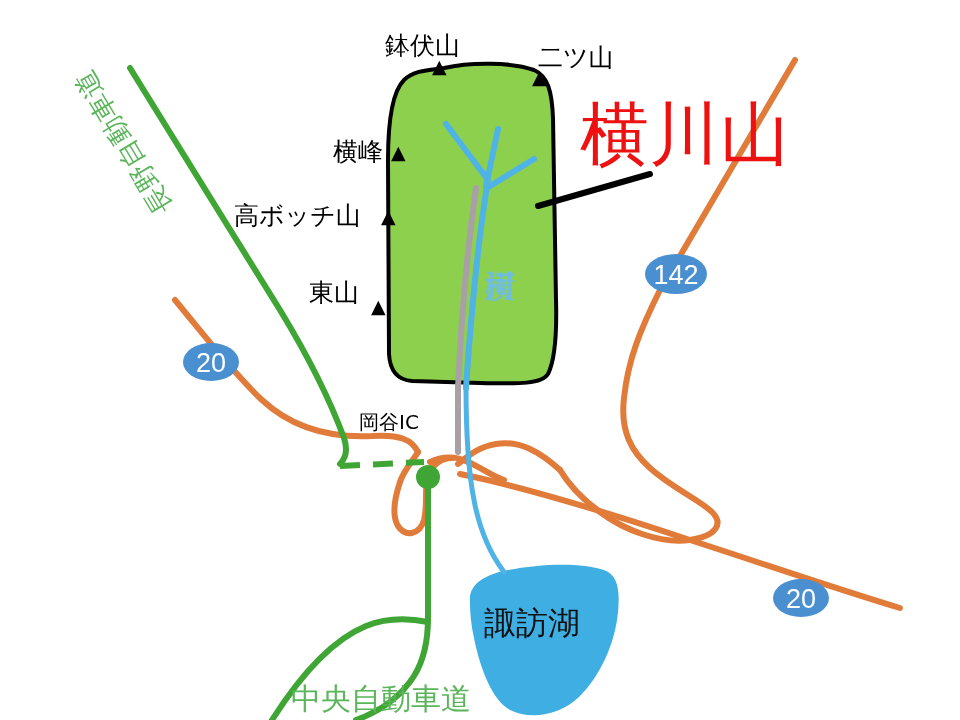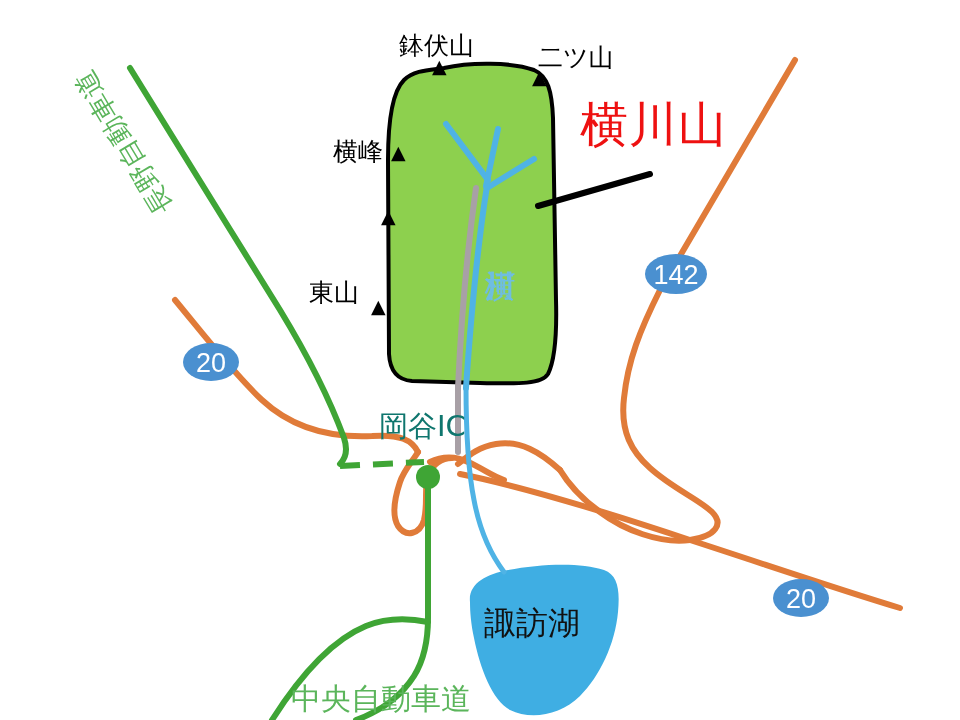--- a/index.html
+++ b/index.html
@@ -37,37 +37,36 @@
     font-size: 25px;
     font-family: "DejaVu Sans", "Liberation Sans", sans-serif;
   }
   .peak-marker {
     color: #000000;
     font-size: 19px;
     font-family: "DejaVu Sans", sans-serif;
   }
   .lbl-title {
     color: #ee1111;
-    font-size: 48px;
+    font-size: 69px;
     letter-spacing: 1px;
     font-family: "DejaVu Serif", "Liberation Serif", serif;
   }
   .lbl-river {
     color: #6fbde0;
     font-size: 31px;
     writing-mode: vertical-rl;
     text-orientation: upright;
     line-height: 1.05;
     font-family: "DejaVu Sans", "Liberation Sans", sans-serif;
   }
   .lbl-ic {
-    color: #0f766e;
-    font-size: 29px;
-    font-family: "DejaVu Sans", "Liberation Sans", sans-serif;
-    margin-left: 20px;
+    color: #000000;
+    font-size: 20px;
+    font-family: "DejaVu Sans", "Liberation Sans", sans-serif;
   }
   .lbl-lake {
     color: #111111;
     font-size: 32px;
     font-family: "DejaVu Sans", "Liberation Sans", sans-serif;
   }
   .lbl-exp {
     color: #5BB55B;
     font-size: 30px;
     font-family: "DejaVu Sans", "Liberation Sans", sans-serif;
@@ -178,29 +177,30 @@
       <ellipse cx="676" cy="274" rx="31" ry="20" fill="#4A90D0"></ellipse>
       <text class="shield-text" x="676" y="275">142</text>
     </g>
 
     <g>
       <ellipse cx="801" cy="598" rx="28" ry="19" fill="#4A90D0"></ellipse>
       <text class="shield-text" x="801" y="599">20</text>
     </g>
   </svg>
 
-  <div class="lbl lbl-peak" style="left:385px; top:33px;margin-left:14px;">鉢伏山</div>
+  <div class="lbl lbl-peak" style="left:385px; top:33px;">鉢伏山</div>
   <div class="lbl peak-marker" style="left:432px; top:57px;">▲</div>
 
   <div class="lbl lbl-peak" style="left:538px; top:45px;font-family:Liberation Serif, serif;">二ツ山</div>
   <div class="lbl peak-marker" style="left:532px; top:68px;">▲</div>
 
   <div class="lbl lbl-peak" style="left:333px; top:139px;text-align:center;">横峰</div>
   <div class="lbl peak-marker" style="left:391px; top:143px;">▲</div>
 
+  <div class="lbl lbl-peak" style="left:234px; top:203px;">高ボッチ山</div>
   <div class="lbl peak-marker" style="left:381px; top:207px;">▲</div>
 
   <div class="lbl lbl-peak" style="left:309px; top:280px;">東山</div>
   <div class="lbl peak-marker" style="left:371px; top:297px;">▲</div>
 
   <div class="lbl lbl-title" style="left:580px; top:100px;">横川山</div>
 
   <div class="lbl lbl-river" style="left:484px; top:246px;">横河川</div>
 
   <div class="lbl lbl-ic" style="left:359px; top:412px;">岡谷IC</div>

